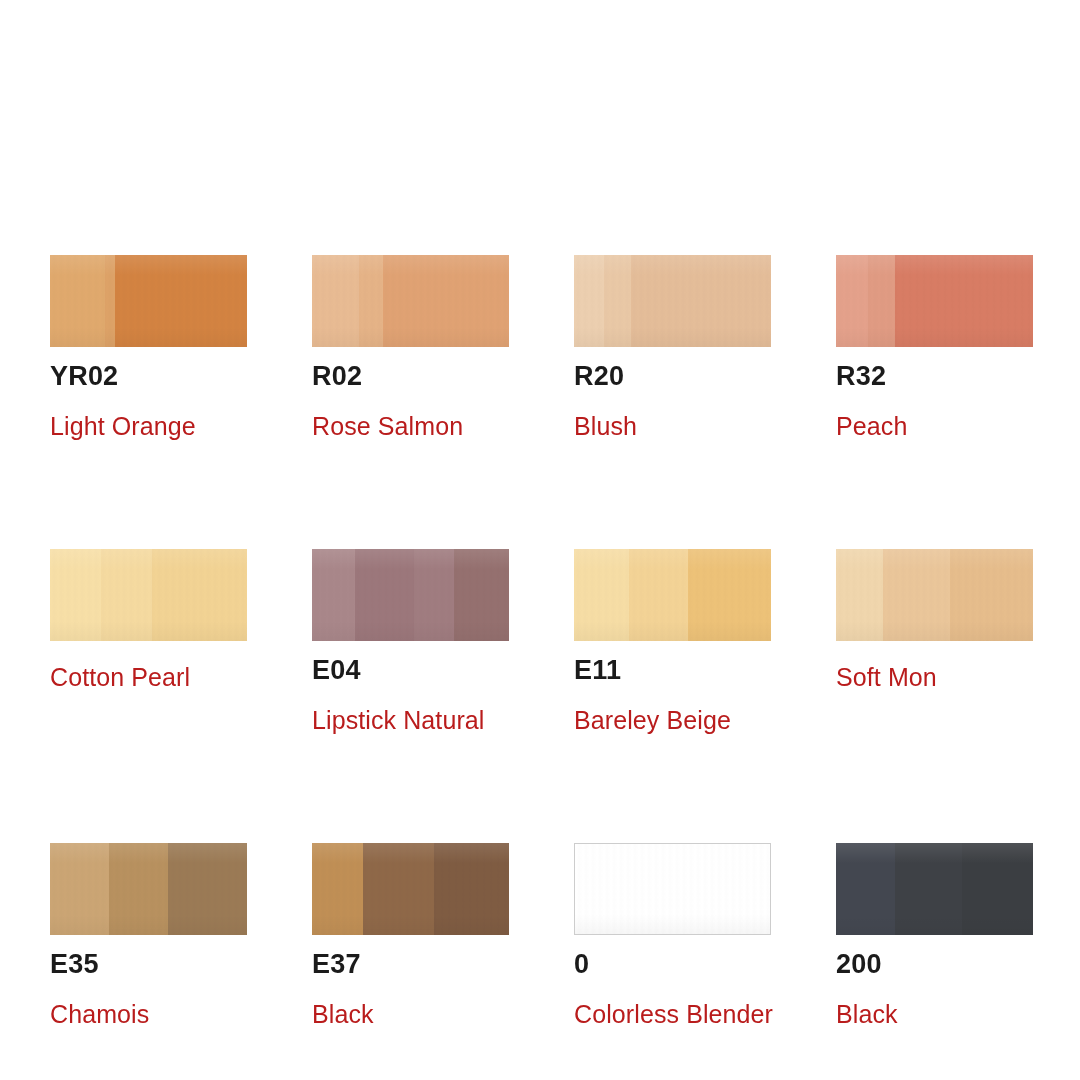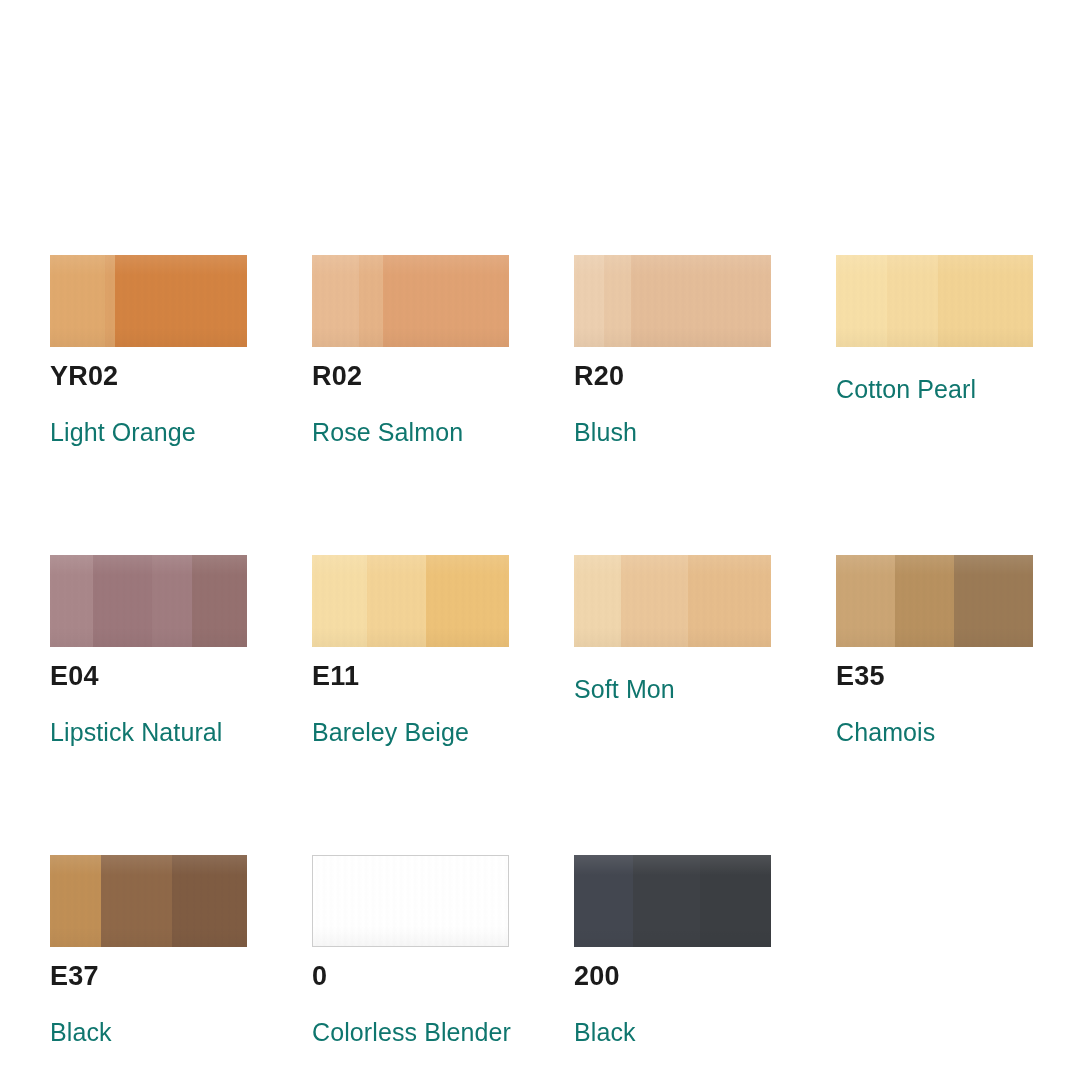--- a/index.html
+++ b/index.html
@@ -87,24 +87,24 @@
     margin-top: 16px;
     font-size: 27px;
     font-weight: 700;
     color: #1b1b1b;
     letter-spacing: 0.2px;
     line-height: 1.0;
     white-space: nowrap;
   }
 
   .swatch-name {
-    margin-top: 30px;
+    margin-top: 24px;
     font-size: 25px;
     font-weight: 400;
-    color: #0f766e;
+    color: #b91c1c;
     letter-spacing: 0.1px;
     line-height: 1.0;
     white-space: nowrap;
   }
 </style>
 </head>
 <body>
 
 <div id="swatch-chart">
   <div class="swatch-grid">
@@ -126,20 +126,28 @@
       </div>
       <div class="swatch-cell">
         <div class="swatch-chip" style="background: linear-gradient(90deg, rgb(236, 207, 176) 0%, rgb(236, 207, 176) 15%, rgb(233, 200, 166) 15%, rgb(233, 200, 166) 29%, rgb(228, 189, 153) 29%, rgb(228, 189, 153) 100%);">
           <span class="grain"></span>
           <span class="sheen"></span>
         </div>
         <div class="swatch-code">R20</div>
         <div class="swatch-name">Blush</div>
       </div>
       <div class="swatch-cell">
+        <div class="swatch-chip" style="background: linear-gradient(90deg, rgb(228, 161, 139) 0%, rgb(228, 161, 139) 16%, rgb(224, 155, 131) 16%, rgb(224, 155, 131) 30%, rgb(216, 124, 100) 30%, rgb(216, 124, 100) 100%);">
+          <span class="grain"></span>
+          <span class="sheen"></span>
+        </div>
+        <div class="swatch-code">R32</div>
+        <div class="swatch-name">Peach</div>
+      </div>
+      <div class="swatch-cell">
         <div class="swatch-chip" style="background: linear-gradient(90deg, rgb(247, 223, 167) 0%, rgb(247, 223, 167) 26%, rgb(245, 218, 160) 26%, rgb(245, 218, 160) 52%, rgb(242, 211, 148) 52%, rgb(242, 211, 148) 100%);">
           <span class="grain"></span>
           <span class="sheen"></span>
         </div>
         <div class="swatch-name">Cotton Pearl</div>
       </div>
       <div class="swatch-cell">
         <div class="swatch-chip" style="background: linear-gradient(90deg, rgb(169, 135, 138) 0%, rgb(169, 135, 138) 22%, rgb(156, 119, 123) 22%, rgb(156, 119, 123) 52%, rgb(160, 124, 128) 52%, rgb(160, 124, 128) 72%, rgb(149, 112, 111) 72%, rgb(149, 112, 111) 100%);">
           <span class="grain"></span>
           <span class="sheen"></span>

